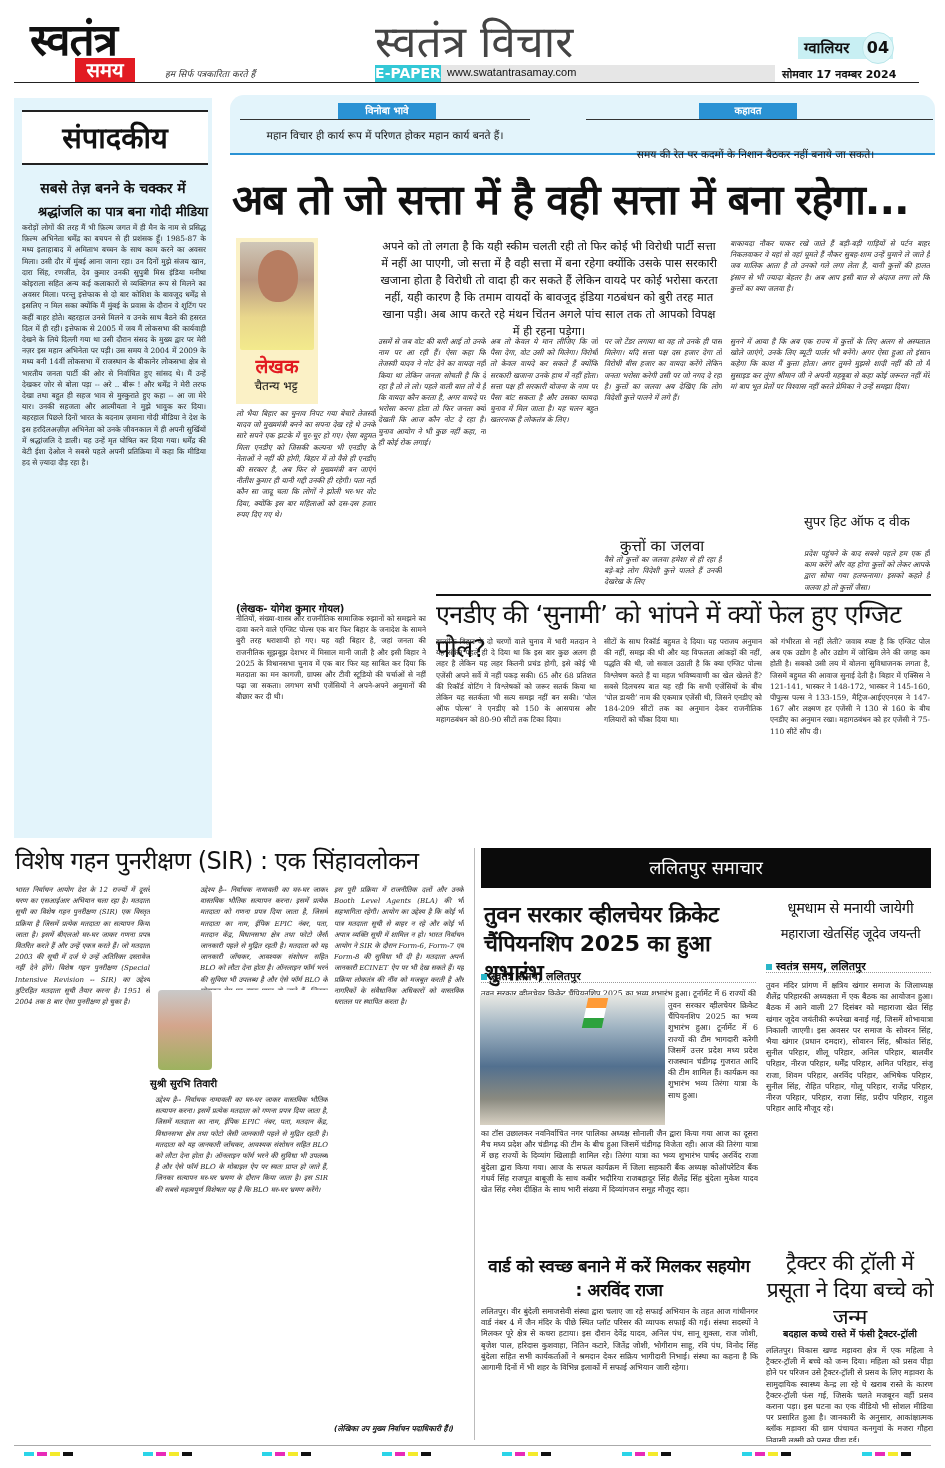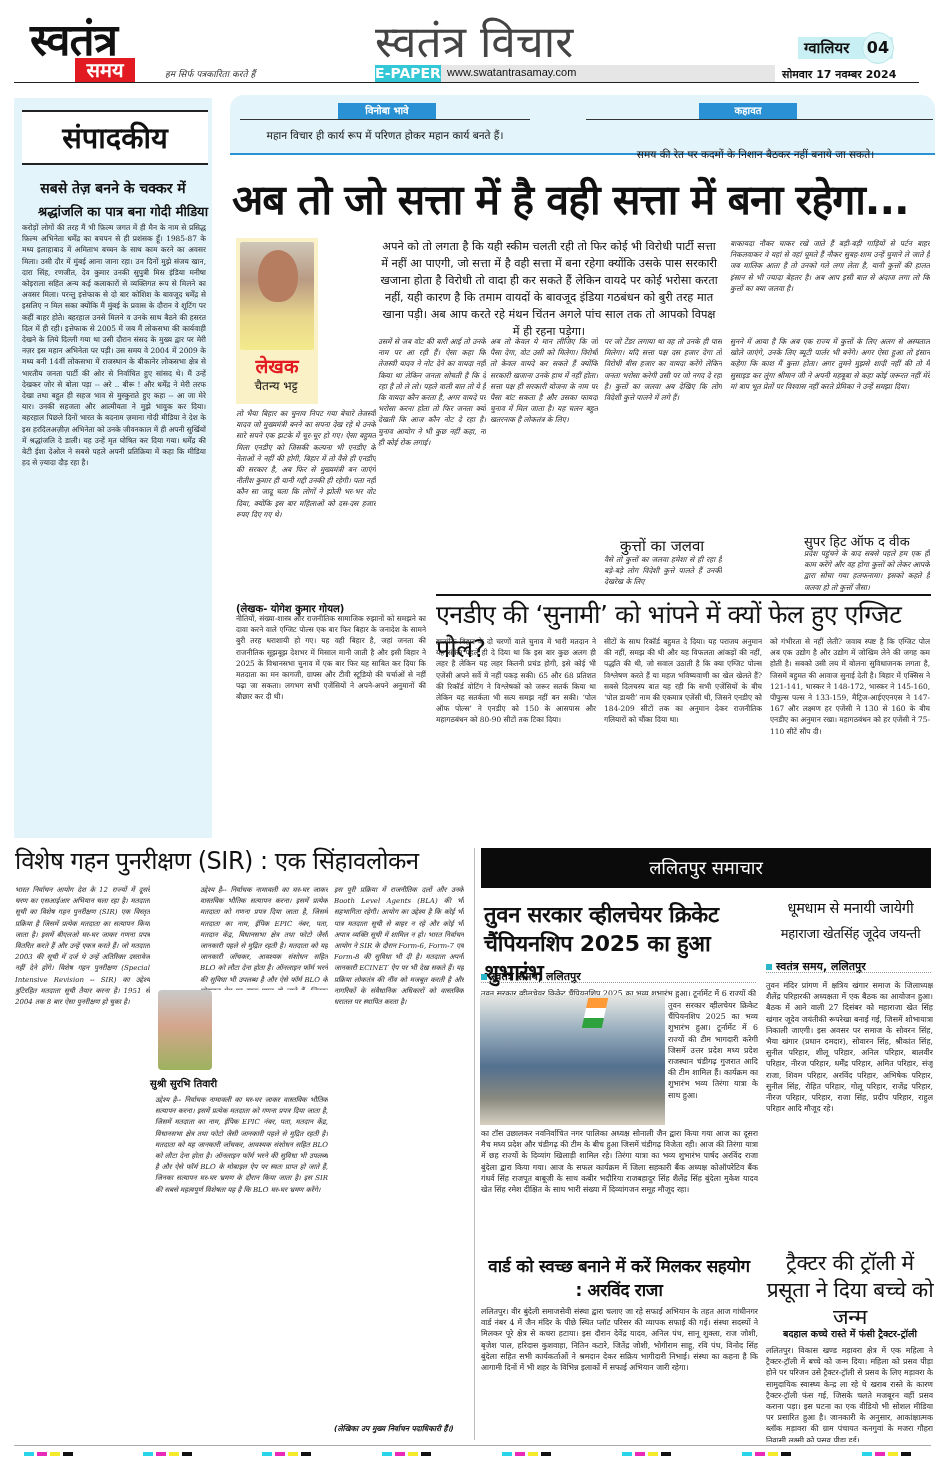--- a/index.html
+++ b/index.html
@@ -106,21 +106,21 @@
 <div class="abs lead-para">अपने को तो लगता है कि यही स्कीम चलती रही तो फिर  कोई भी विरोधी पार्टी सत्ता में नहीं आ पाएगी, जो सत्ता में है वही सत्ता में बना रहेगा क्योंकि उसके पास सरकारी खजाना होता है विरोधी तो वादा ही कर सकते हैं लेकिन वायदे पर कोई भरोसा करता नहीं, यही कारण है कि तमाम वायदों के बावजूद इंडिया गठबंधन को बुरी तरह मात खाना पड़ी। अब आप करते रहे मंथन चिंतन अगले पांच साल तक तो आपको विपक्ष में ही रहना पड़ेगा।</div>
 <div class="abs body-text" style="left:730px;top:238px;width:200px;height:92px;font-style:italic;">बाकायदा नौकर चाकर रखे जाते हैं बड़ी-बड़ी गाड़ियों से पर्टन बाहर निकलवाकर वे यहां से वहां घूमते हैं नौकर सुबह-शाम उन्हें घुमाने ले जाते हैं जब मालिक आता है तो उनको गले लगा लेता है, यानी कुत्तों की हालत इंसान से भी ज्यादा बेहतर है। अब आप इसी बात से अंदाज लगा लो कि कुत्तों का क्या जलवा है।</div>
 
 <div class="abs body-text" style="left:236px;top:408px;width:140px;height:186px;font-style:italic;">लो भैया बिहार का चुनाव निपट गया बेचारे तेजस्वी यादव जो मुख्यमंत्री बनने का सपना देख रहे थे उनके सारे सपने एक झटके में चूर-चूर हो गए। ऐसा बहुमत मिला एनडीए को जिसकी कल्पना भी एनडीए के नेताओं ने नहीं की होगी, बिहार में तो वैसे ही एनडीए की सरकार है, अब फिर से मुख्यमंत्री बन जाएंगे नीतीश कुमार ही यानी गद्दी उनकी ही रहेगी। पता नहीं कौन सा जादू चला कि लोगों ने झोली भर-भर वोट दिया, क्योंकि इस बार महिलाओं को दस-दस हजार रुपए दिए गए थे।</div>
 <div class="abs body-text" style="left:378px;top:336px;width:108px;height:258px;font-style:italic;">उसमें से जब वोट की बारी आई तो उनके नाम पर आ रही हैं। ऐसा कहा कि तेजस्वी यादव ने नोट देने का वायदा नहीं किया था लेकिन जनता सोचती है कि दे रहा है तो ले लो। पहले वाली बात तो ये है कि वायदा कौन करता है, अगर वायदे पर भरोसा करना होता तो फिर जनता क्यों देखती कि आज कौन नोट दे रहा है। चुनाव आयोग ने भी कुछ नहीं कहा, ना ही कोई रोक लगाई।</div>
 <div class="abs body-text" style="left:490px;top:336px;width:108px;height:258px;font-style:italic;">अब तो केवल ये मान लीजिए कि जो पैसा देगा, वोट उसी को मिलेगा। विरोधी तो केवल वायदे कर सकते हैं क्योंकि सरकारी खजाना उनके हाथ में नहीं होता। सत्ता पक्ष ही सरकारी योजना के नाम पर पैसा बांट सकता है और उसका फायदा चुनाव में मिल जाता है। यह चलन बहुत खतरनाक है लोकतंत्र के लिए।</div>
 <div class="abs body-text" style="left:604px;top:336px;width:118px;height:198px;font-style:italic;">पर जो टेंडर लगाया था वह तो उनके ही पास मिलेगा। यदि सत्ता पक्ष दस हजार देगा तो विरोधी बीस हजार का वायदा करेंगे लेकिन जनता भरोसा करेगी उसी पर जो नगद दे रहा है। कुत्तों का जलवा अब देखिए कि लोग विदेशी कुत्ते पालने में लगे हैं।</div>
 <div class="abs hit-head" style="left:620px;top:535px;font-size:15px;">कुत्तों का जलवा</div>
 <div class="abs body-text" style="left:604px;top:554px;width:118px;height:40px;font-style:italic;">वैसे तो कुत्तों का जलवा हमेशा से ही रहा है बड़े-बड़े लोग विदेशी कुत्ते पालते हैं उनकी देखरेख के लिए</div>
 <div class="abs body-text" style="left:730px;top:336px;width:200px;height:160px;font-style:italic;">सुनने में आया है कि अब एक राज्य में कुत्तों के लिए अलग से अस्पताल खोले जाएंगे, उनके लिए ब्यूटी पार्लर भी बनेंगे। अगर ऐसा हुआ तो इंसान कहेगा कि काश मैं कुत्ता होता। अगर तुमने मुझसे शादी नहीं की तो मैं सुसाइड कर लूंगा श्रीमान जी ने अपनी महबूबा से कहा कोई जरूरत नहीं मेरे मां बाप भूत प्रेतों पर विश्वास नहीं करते प्रेमिका ने उन्हें समझा दिया।</div>
-<div class="abs hit-head" style="left:804px;top:532px;">सुपर हिट ऑफ द वीक</div>
+<div class="abs hit-head" style="left:804px;top:512px;">सुपर हिट ऑफ द वीक</div>
 <div class="abs body-text" style="left:804px;top:548px;width:126px;height:44px;font-style:italic;">प्रदेश पहुंचने के बाद सबसे पहले हम एक ही काम करेंगे और वह होगा कुत्तों को लेकर आपके द्वारा सोचा गया हलफनामा। इसको कहते हैं जलवा हो तो कुत्तों जैसा।</div>
 
 <div class="abs sec-rule" style="left:436px;top:594px;width:495px;"></div>
 <div class="abs exit-byline">(लेखक- योगेश कुमार गोयल)</div>
 <div class="abs exit-head">एनडीए की ‘सुनामी’ को भांपने में क्यों फेल हुए एग्जिट पोल?</div>
 <div class="abs body-text" style="left:236px;top:613px;width:190px;height:222px;">नीतियों, संख्या-शास्त्र और राजनीतिक सामाजिक रुझानों को समझने का दावा करने वाले एग्जिट पोल्स एक बार फिर बिहार के जनादेश के सामने बुरी तरह धराशायी हो गए। यह वही बिहार है, जहां जनता की राजनीतिक सूझबूझ देशभर में मिसाल मानी जाती है और इसी बिहार ने 2025 के विधानसभा चुनाव में एक बार फिर यह साबित कर दिया कि मतदाता का मन कागजी, ग्राफ्स और टीवी स्टूडियो की चर्चाओं से नहीं पढ़ा जा सकता। लगभग सभी एजेंसियों ने अपने-अपने अनुमानों की बौछार कर दी थी।</div>
 <div class="abs body-text" style="left:436px;top:636px;width:160px;height:199px;">हालांकि बिहार के दो चरणों वाले चुनाव में भारी मतदान ने यह संकेत पहले ही दे दिया था कि इस बार कुछ अलग ही लहर है लेकिन यह लहर कितनी प्रचंड होगी, इसे कोई भी एजेंसी अपने सर्वे में नहीं पकड़ सकी। 65 और 68 प्रतिशत की रिकॉर्ड वोटिंग ने विश्लेषकों को जरूर सतर्क किया था लेकिन यह सतर्कता भी सत्य समझ नहीं बन सकी। ‘पोल ऑफ पोल्स’ ने एनडीए को 150 के आसपास और महागठबंधन को 80-90 सीटों तक टिका दिया।</div>
 <div class="abs body-text" style="left:604px;top:636px;width:158px;height:199px;">सीटों के साथ रिकॉर्ड बहुमत दे दिया। यह पराजय अनुमान की नहीं, समझ की थी और यह विफलता आंकड़ों की नहीं, पद्धति की थी, जो सवाल उठाती है कि क्या एग्जिट पोल्स विश्लेषण करते हैं या महज भविष्यवाणी का खेल खेलते हैं? सबसे दिलचस्प बात यह रही कि सभी एजेंसियों के बीच ‘पोल डायरी’ नाम की एकमात्र एजेंसी थी, जिसने एनडीए को 184-209 सीटों तक का अनुमान देकर राजनीतिक गलियारों को चौंका दिया था।</div>
 <div class="abs body-text" style="left:770px;top:636px;width:160px;height:199px;">को गंभीरता से नहीं लेती? जवाब स्पष्ट है कि एग्जिट पोल अब एक उद्योग है और उद्योग में जोखिम लेने की जगह कम होती है। सबको उसी लय में बोलना सुविधाजनक लगता है, जिसमें बहुमत की आवाज सुनाई देती है। बिहार में एक्सिस ने 121-141, भास्कर ने 148-172, भास्कर ने 145-160, पीपुल्स पल्स ने 133-159, मैट्रिज-आईएएनएस ने 147-167 और लक्ष्मण हर एजेंसी ने 130 से 160 के बीच एनडीए का अनुमान रखा। महागठबंधन को हर एजेंसी ने 75-110 सीटें सौंप दी।</div>
 

